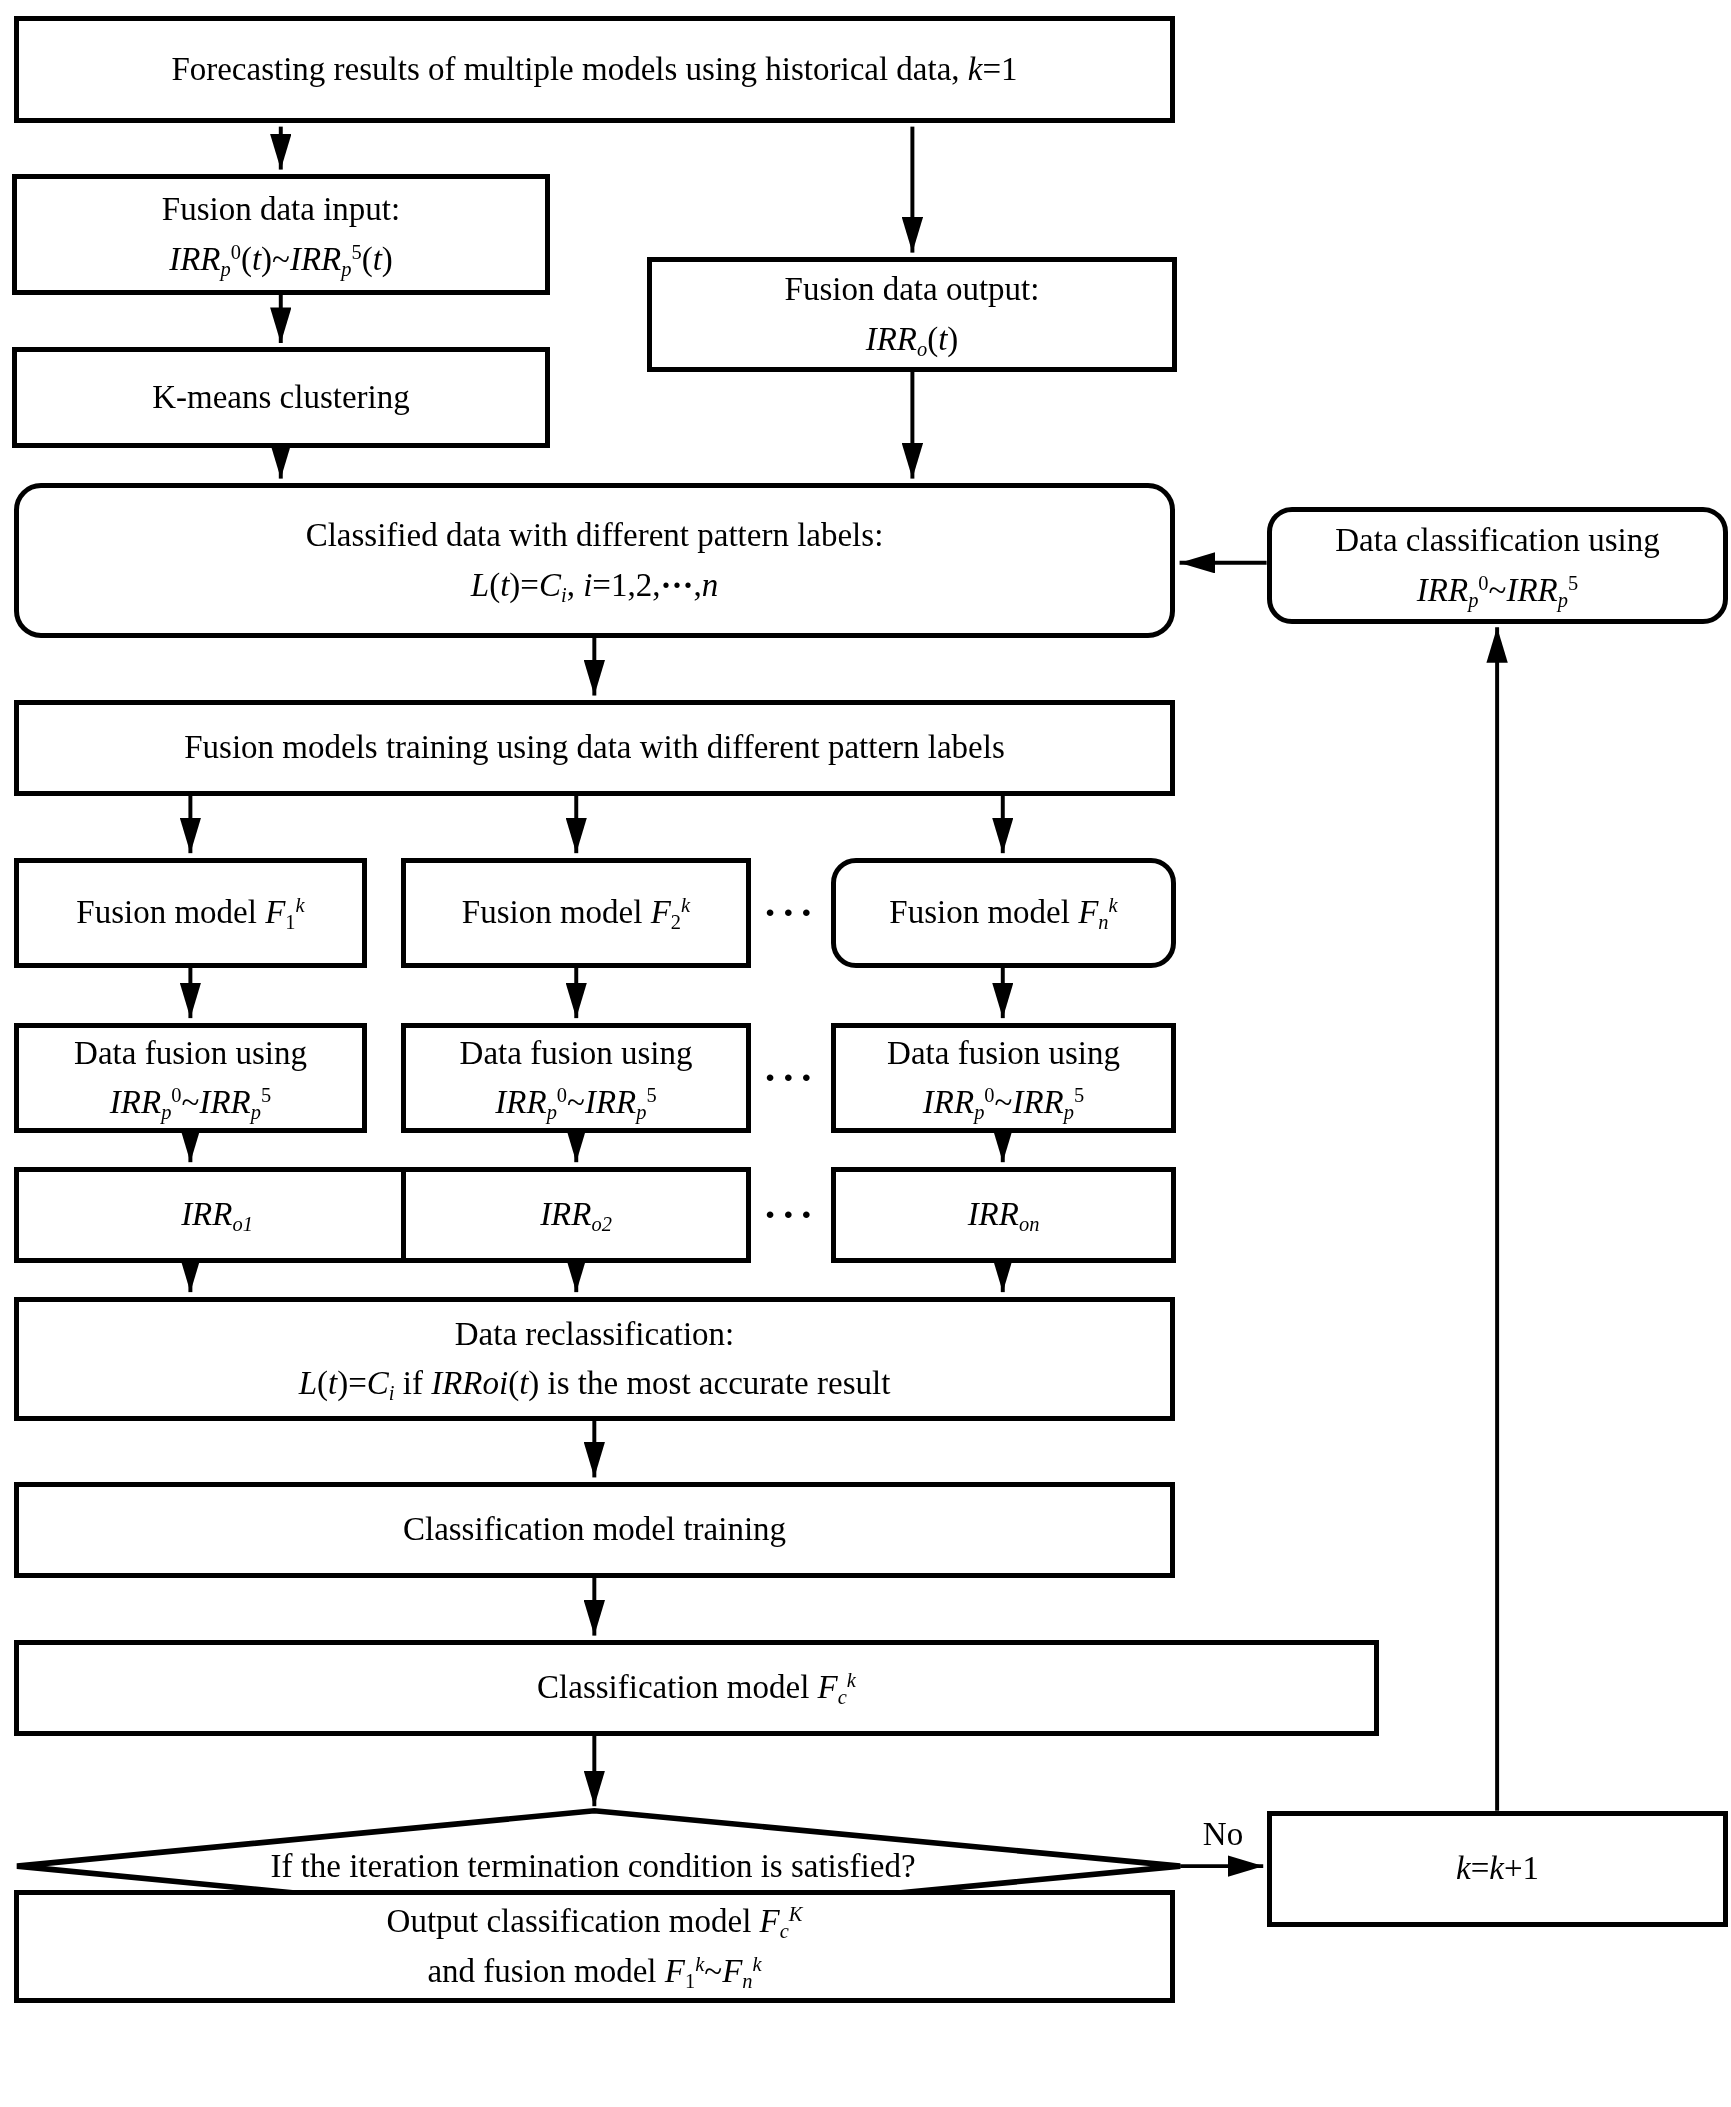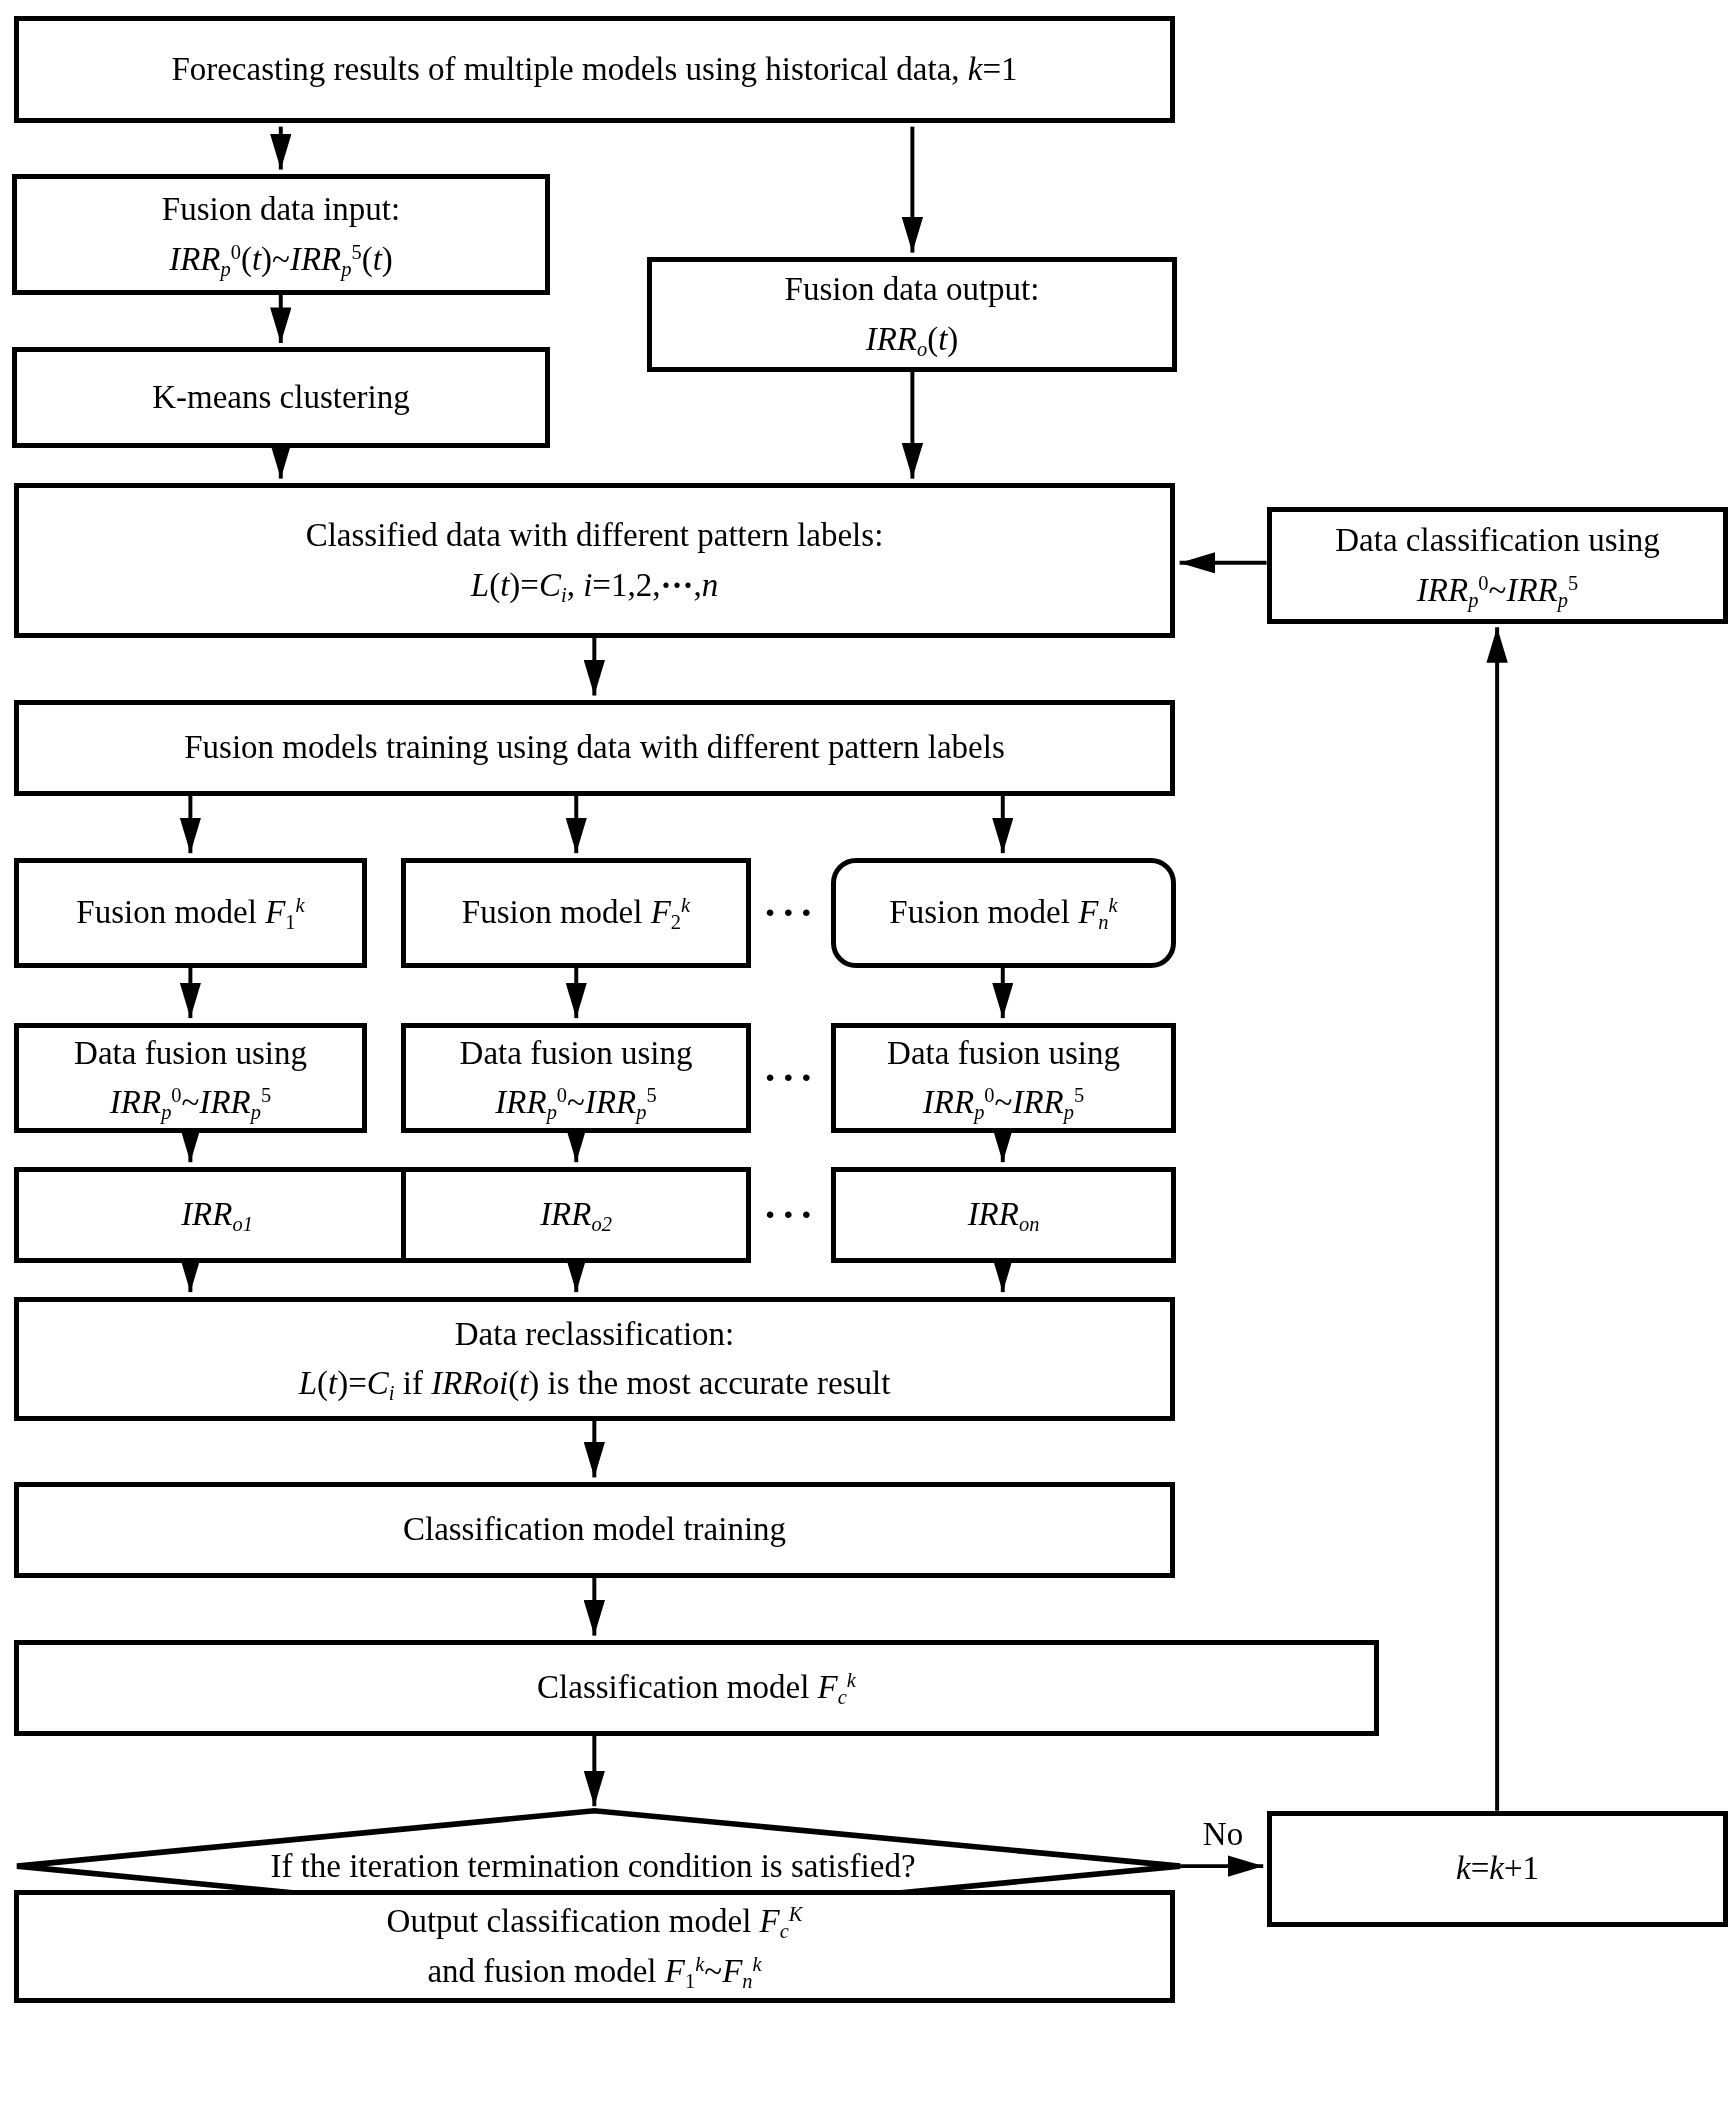--- a/index.html
+++ b/index.html
@@ -117,26 +117,26 @@
 
   <div class="bx" style="left:647px; top:257px; width:530px; height:115px;">
     <div class="nodeline"><span>Fusion data output:</span></div>
     <div class="nodeline"><span class="seg-i">IRR</span><span class="seg-i seg-sub">o</span><span>(</span><span class="seg-i">t</span><span>)</span></div>
   </div>
 
   <div class="bx" style="left:12px; top:347px; width:538px; height:101px;">
     <div class="nodeline"><span>K-means clustering</span></div>
   </div>
 
-  <div class="bx" style="left:14px; top:483px; width:1161px; height:155px;">
+  <div class="bx" style="left:14px; top:483px; width:1161px; height:155px;border-radius:27px;">
     <div class="nodeline"><span>Classified data with different pattern labels:</span></div>
     <div class="nodeline"><span class="seg-i">L</span><span>(</span><span class="seg-i">t</span><span>)=</span><span class="seg-i">C</span><span class="seg-i seg-sub">i</span><span>, </span><span class="seg-i">i</span><span>=1,2,</span><span class="seg-b">···</span><span>,</span><span class="seg-i">n</span></div>
   </div>
 
-  <div class="bx" style="left:1267px; top:507px; width:461px; height:117px;">
+  <div class="bx" style="left:1267px; top:507px; width:461px; height:117px;border-radius:25px;">
     <div class="nodeline"><span>Data classification using</span></div>
     <div class="nodeline"><span class="seg-i">IRR</span><span class="seg-i seg-sub">p</span><span class="seg-sup">0</span><span>~</span><span class="seg-i">IRR</span><span class="seg-i seg-sub">p</span><span class="seg-sup">5</span></div>
   </div>
 
   <div class="bx" style="left:14px; top:700px; width:1161px; height:96px;">
     <div class="nodeline"><span>Fusion models training using data with different pattern labels</span></div>
   </div>
 
   <div class="bx" style="left:14px; top:858px; width:353px; height:110px;">
     <div class="nodeline"><span>Fusion model </span><span class="seg-i">F</span><span class="seg-sub">1</span><span class="seg-i seg-sup">k</span></div>

